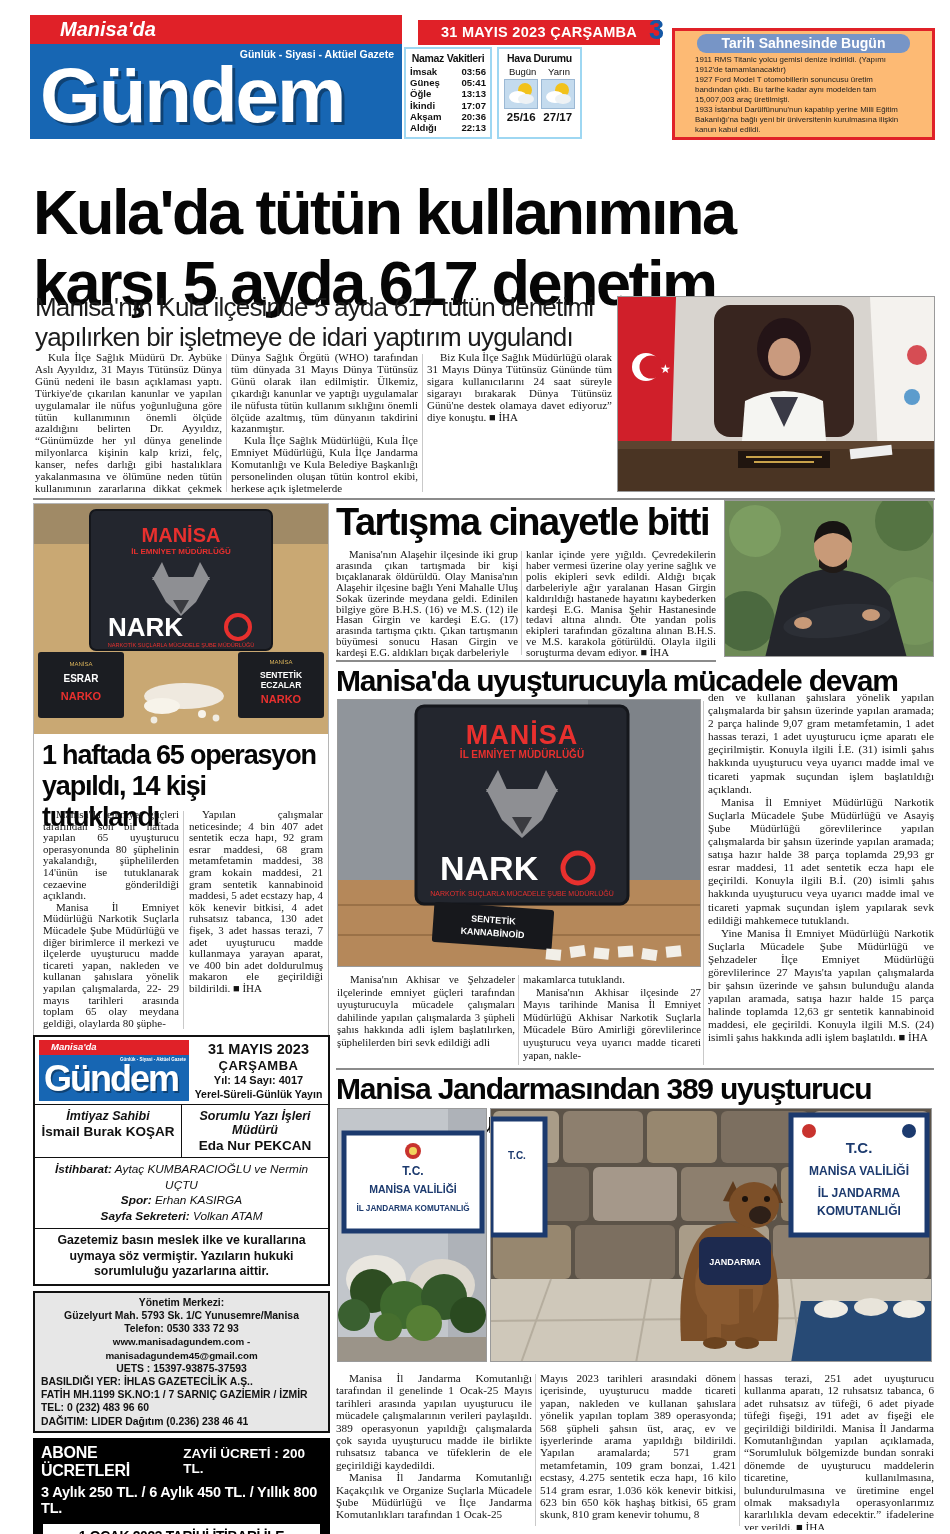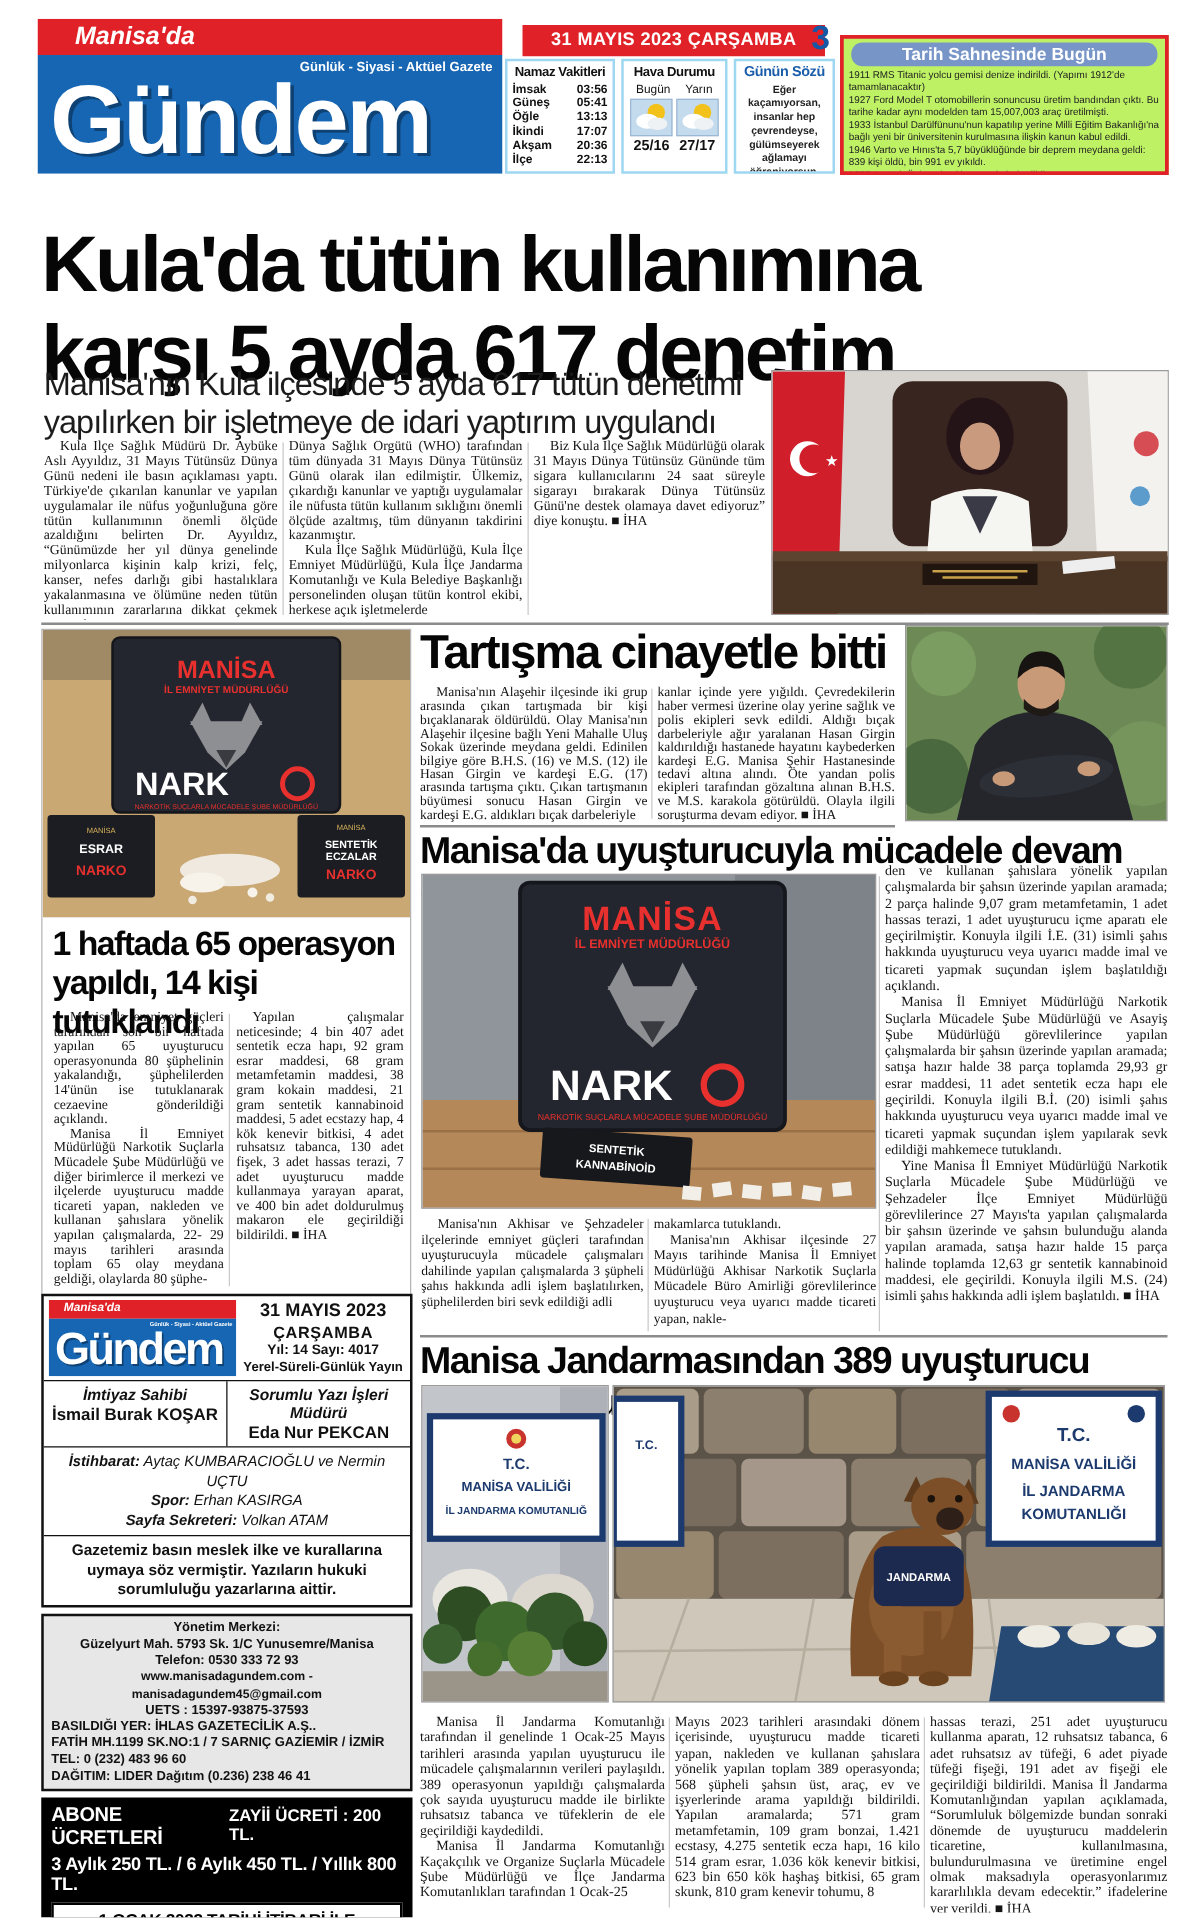--- a/index.html
+++ b/index.html
@@ -20,21 +20,21 @@
   .infobox{border:2px solid #9ed7f2;background:#fff;box-sizing:border-box;padding:3px 4px;overflow:hidden;}
   .infobox .ititle{font-weight:800;font-size:10.5px;text-align:center;margin-bottom:2px;letter-spacing:-.3px;}
   .prow{display:flex;justify-content:space-between;font-size:9.6px;font-weight:bold;line-height:11.2px;}
   .wlabels,.wtemps{display:flex;justify-content:space-around;font-size:9.5px;line-height:12px;}
   .wtemps{font-weight:800;font-size:11.5px;margin-top:2px;}
   .wicons{display:flex;justify-content:space-around;margin-top:1px;}
   .wicon{width:32px;height:28px;background:#c4dbee;border:1px solid #9bb8d4;}
   .soz .ititle{color:#1a5dab;font-size:11.5px;}
   .soz .stext{font-size:8.4px;line-height:1.3;text-align:center;color:#222;font-weight:600;}
 
-  .tarih{border:3px solid #e02128;background:#bef264;box-sizing:border-box;padding:2px 4px;overflow:hidden;}
+  .tarih{border:3px solid #e02128;background:#fdba74;box-sizing:border-box;padding:2px 20px;overflow:hidden;}
   .tarih .thead{background:#7795c6;border-radius:9px;color:#fff;font-weight:800;font-size:14px;text-align:center;line-height:19px;margin:1px 2px 2px;}
   .tarih .titem{font-size:7.9px;line-height:1.26;color:#222;text-align:left;font-weight:500;}
 
   .hl{font-weight:800;color:#060606;}
   .hl-main{font-size:63px;line-height:71px;letter-spacing:-2.5px;margin-top:32px;}
   .subhead{font-size:26px;line-height:30px;letter-spacing:-.8px;color:#1c1c1c;}
 
   .bodytxt p{font-family:"Liberation Serif","DejaVu Serif",serif;margin:0;text-align:justify;color:#141414;}
   .bodytxt p.ind{text-indent:13px;}
   .lead-col p{font-size:11px;line-height:11.9px;}
@@ -114,21 +114,21 @@
       </div>
     <div class="prow">
         <span>İkindi</span>
         <span>17:07</span>
       </div>
     <div class="prow">
         <span>Akşam</span>
         <span>20:36</span>
       </div>
     <div class="prow">
-        <span>İlçe</span>
+        <span>Aldığı</span>
         <span>22:13</span>
       </div>
   </div>
 
   <div class="abs infobox" style="left:497px;top:47px;width:85px;height:92px;">
     <div class="ititle">Hava Durumu</div>
     <div class="wlabels">
       <span>Bugün</span>
       <span>Yarın</span>
     </div>
@@ -143,24 +143,20 @@
             <ellipse cx="13" cy="17" rx="9" ry="6" fill="#ffffff"></ellipse>
             <ellipse cx="21" cy="19" rx="8" ry="5" fill="#eef2f5"></ellipse>
           </svg></span>
     </div>
     <div class="wtemps">
       <span>25/16</span>
       <span>27/17</span>
     </div>
   </div>
 
-  <div class="abs infobox soz" style="left:587px;top:47px;width:81px;height:92px;">
-    <div class="ititle">Günün Sözü</div>
-    <div class="stext">Eğer kaçamıyorsan, insanlar hep çevrendeyse, gülümseyerek ağlamayı öğreniyorsun.</div>
-  </div>
 
   <div class="abs tarih" style="left:672px;top:28px;width:263px;height:112px;">
     <div class="thead">Tarih Sahnesinde Bugün</div>
     <div class="titem">1911 RMS Titanic yolcu gemisi denize indirildi. (Yapımı 1912'de tamamlanacaktır)</div>
     <div class="titem">1927 Ford Model T otomobillerin sonuncusu üretim bandından çıktı. Bu tarihe kadar aynı modelden tam 15,007,003 araç üretilmişti.</div>
     <div class="titem">1933 İstanbul Darülfünunu'nun kapatılıp yerine Milli Eğitim Bakanlığı'na bağlı yeni bir üniversitenin kurulmasına ilişkin kanun kabul edildi.</div>
     <div class="titem">1946 Varto ve Hınıs'ta 5,7 büyüklüğünde bir deprem meydana geldi: 839 kişi öldü, bin 991 ev yıkıldı.</div>
     <div class="titem">1957 Atatürk Üniversitesi kanunu kabul edildi.</div>
   </div>
 

